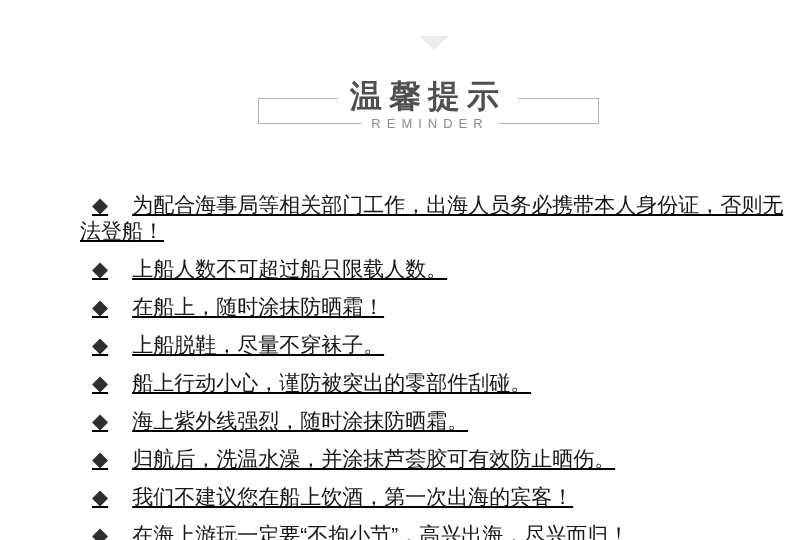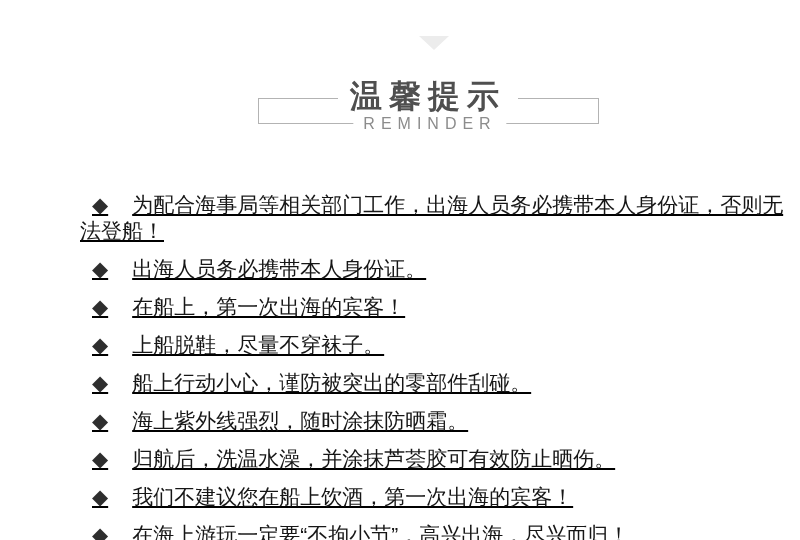--- a/index.html
+++ b/index.html
@@ -48,21 +48,21 @@
     color: #4f4f4f;
     white-space: nowrap;
   }
   .header-subtitle {
     position: absolute;
     left: 394px;
     top: 81px;
     transform: translateX(-50%);
     background: #ffffff;
     padding: 0 10px;
-    font-size: 16px;
+    font-size: 13px;
     line-height: 14px;
     letter-spacing: 6px;
     color: #8c8c8c;
     white-space: nowrap;
   }
 
   
   .tips {
     position: absolute;
     left: 32px;
@@ -87,21 +87,21 @@
 <div class="top-diamond"></div>
 
 <div>
   <div class="header-frame"></div>
   <div class="header-title">温馨提示</div>
   <div class="header-subtitle">REMINDER</div>
 </div>
 
 <div class="tips">
   <p class="tip"><span class="bullet">◆</span><span>为配合海事局等相关部门工作，出海人员务必携带本人身份证，否则无法登船！</span></p>
-  <p class="tip"><span class="bullet">◆</span><span>出海人员务必携带本人身份证。</span></p>
-  <p class="tip"><span class="bullet">◆</span><span>在船上，第一次出海的宾客！</span></p>
+  <p class="tip"><span class="bullet">◆</span><span>上船人数不可超过船只限载人数。</span></p>
+  <p class="tip"><span class="bullet">◆</span><span>在船上，随时涂抹防晒霜！</span></p>
   <p class="tip"><span class="bullet">◆</span><span>上船脱鞋，尽量不穿袜子。</span></p>
   <p class="tip"><span class="bullet">◆</span><span>船上行动小心，谨防被突出的零部件刮碰。</span></p>
   <p class="tip"><span class="bullet">◆</span><span>海上紫外线强烈，随时涂抹防晒霜。</span></p>
   <p class="tip"><span class="bullet">◆</span><span>归航后，洗温水澡，并涂抹芦荟胶可有效防止晒伤。</span></p>
   <p class="tip"><span class="bullet">◆</span><span>我们不建议您在船上饮酒，第一次出海的宾客！</span></p>
   <p class="tip"><span class="bullet">◆</span><span>在海上游玩一定要“不拘小节”，高兴出海，尽兴而归！</span></p>
 </div>
 
 </body></html>

